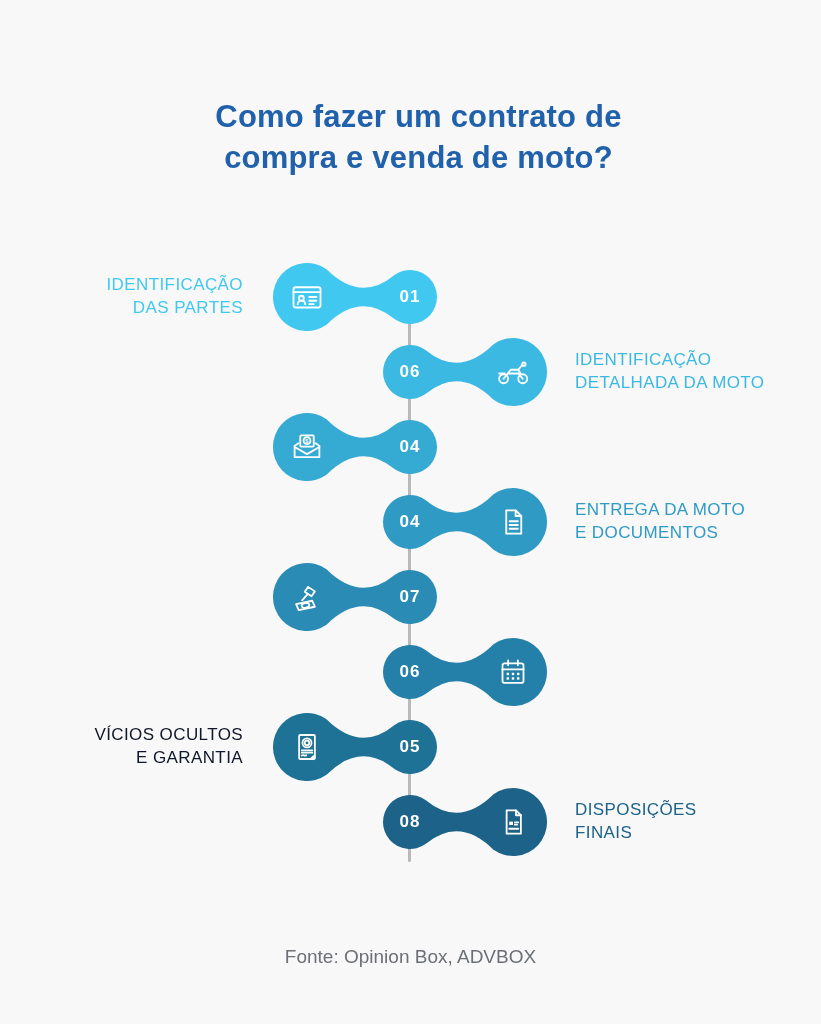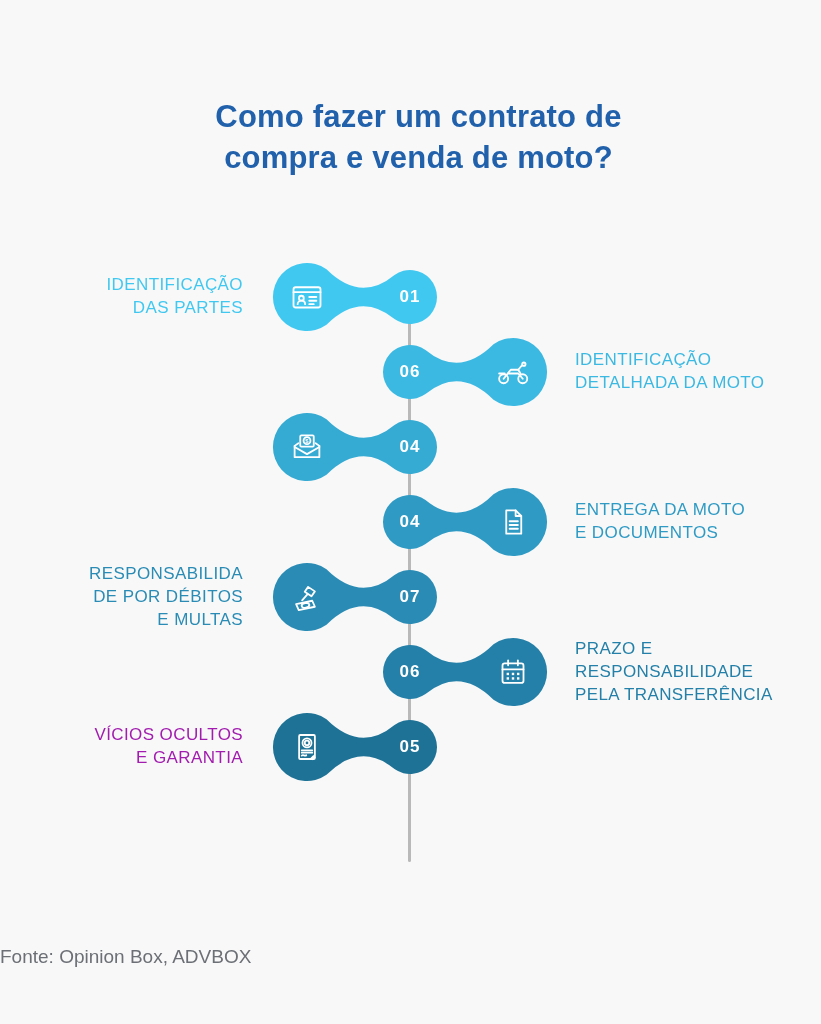--- a/index.html
+++ b/index.html
@@ -65,20 +65,21 @@
     font-weight:400;
     letter-spacing:.4px;
     line-height:1.35;
     white-space:pre-line;
   }
   .step.left  .step-label{right:578px;text-align:right;}
   .step.right .step-label{left:575px;text-align:left;}
   .footer-note{
     position:absolute;
     top:946px;left:0;width:100%;
+    text-align:center;
     font-size:19px;
     font-weight:400;
   }
   .icon-stroke{fill:none;stroke:#FFFFFF;stroke-width:2.4;stroke-linecap:round;stroke-linejoin:round;}
   .icon-fill{fill:#FFFFFF;stroke:none;}
   .icon-text{fill:#FFFFFF;stroke:none;font-family:"Liberation Sans",sans-serif;font-weight:700;font-size:8px;}
 </style>
 </head>
 <body>
 
@@ -182,23 +183,20 @@
       </svg>
     <div class="step-icon">
       <svg viewBox="0 0 48 48" class="icon-stroke">
         <path d="M9.5 33.5 L31 29 L34.5 37 L13 41.5 Z"></path>
         <ellipse cx="22" cy="35.2" rx="5.2" ry="3" transform="rotate(-11 22 35.2)"></ellipse>
         <path d="M25.5 10.5 L34.5 16.5 L30 23 L21 17 Z"></path>
         <line x1="24.5" y1="20.5" x2="17.5" y2="28.5"></line>
       </svg>
     </div>
     <div class="step-number">07</div>
-    <div class="step-label" style="color: rgb(42, 140, 181);">RESPONSABILIDA
-DE POR DÉBITOS
-E MULTAS</div>
   </div>
 
   <div class="step right s6">
     <svg class="blob" viewBox="0 0 180 80" style="fill: rgb(36, 128, 168);">
         <use href="#blob-right"></use>
       </svg>
     <div class="step-icon">
       <svg viewBox="0 0 48 48" class="icon-stroke">
         <rect x="10" y="12.5" width="28" height="26" rx="3"></rect>
         <line x1="10" y1="20.5" x2="38" y2="20.5"></line>
@@ -206,41 +204,56 @@
         <line x1="30.5" y1="8.5" x2="30.5" y2="15"></line>
         <rect x="15.5" y="25" width="3.2" height="3.2" class="icon-fill"></rect>
         <rect x="22.4" y="25" width="3.2" height="3.2" class="icon-fill"></rect>
         <rect x="29.3" y="25" width="3.2" height="3.2" class="icon-fill"></rect>
         <rect x="15.5" y="31" width="3.2" height="3.2" class="icon-fill"></rect>
         <rect x="22.4" y="31" width="3.2" height="3.2" class="icon-fill"></rect>
         <rect x="29.3" y="31" width="3.2" height="3.2" class="icon-fill"></rect>
       </svg>
     </div>
     <div class="step-number">06</div>
-    <div class="step-label" style="color: rgb(36, 128, 168);">PRAZO E
-RESPONSABILIDADE
-PELA TRANSFERÊNCIA</div>
   </div>
 
   <div class="step left s7">
     <svg class="blob" viewBox="0 0 180 80" style="fill: rgb(30, 114, 150);">
         <use href="#blob-left"></use>
       </svg>
     <div class="step-icon">
       <svg viewBox="0 0 48 48" class="icon-stroke">
         <rect x="13.5" y="8" width="21" height="32" rx="1.5"></rect>
         <circle cx="24" cy="18.5" r="6"></circle>
         <circle cx="24" cy="18.5" r="3"></circle>
         <line x1="17" y1="28.5" x2="31" y2="28.5"></line>
         <line x1="17" y1="31.5" x2="31" y2="31.5"></line>
         <path d="M17 35.5 c2 -2 4 1.5 6 -0.5"></path>
         <path d="M28.5 38.5 l4 -4 3 3 -4 4 Z" class="icon-fill"></path>
       </svg>
     </div>
     <div class="step-number">05</div>
-    <div class="step-label" style="color: #a21caf;">VÍCIOS OCULTOS
+    <div class="step-label" style="color: #0f172a;">VÍCIOS OCULTOS
 E GARANTIA</div>
   </div>
 
+  <div class="step right s8">
+    <svg class="blob" viewBox="0 0 180 80" style="fill: rgb(28, 98, 137);">
+        <use href="#blob-right"></use>
+      </svg>
+    <div class="step-icon">
+      <svg viewBox="0 0 48 48" class="icon-stroke">
+        <path d="M15.5 8.5 H28 L34.5 15 V39.5 H15.5 Z"></path>
+        <path d="M28 8.5 V15 H34.5"></path>
+        <rect x="19" y="23.5" width="5" height="4.5" class="icon-fill"></rect>
+        <line x1="26.5" y1="24.5" x2="31" y2="24.5"></line>
+        <line x1="26.5" y1="27.5" x2="29.5" y2="27.5"></line>
+        <line x1="19" y1="33" x2="31" y2="33"></line>
+      </svg>
+    </div>
+    <div class="step-number">08</div>
+    <div class="step-label" style="color: rgb(28, 98, 137);">DISPOSIÇÕES
+FINAIS</div>
+  </div>
 
   <div class="footer-note" style="color: rgb(108, 112, 118);">Fonte: Opinion Box, ADVBOX</div>
 
 </div>
 
 </body></html>

